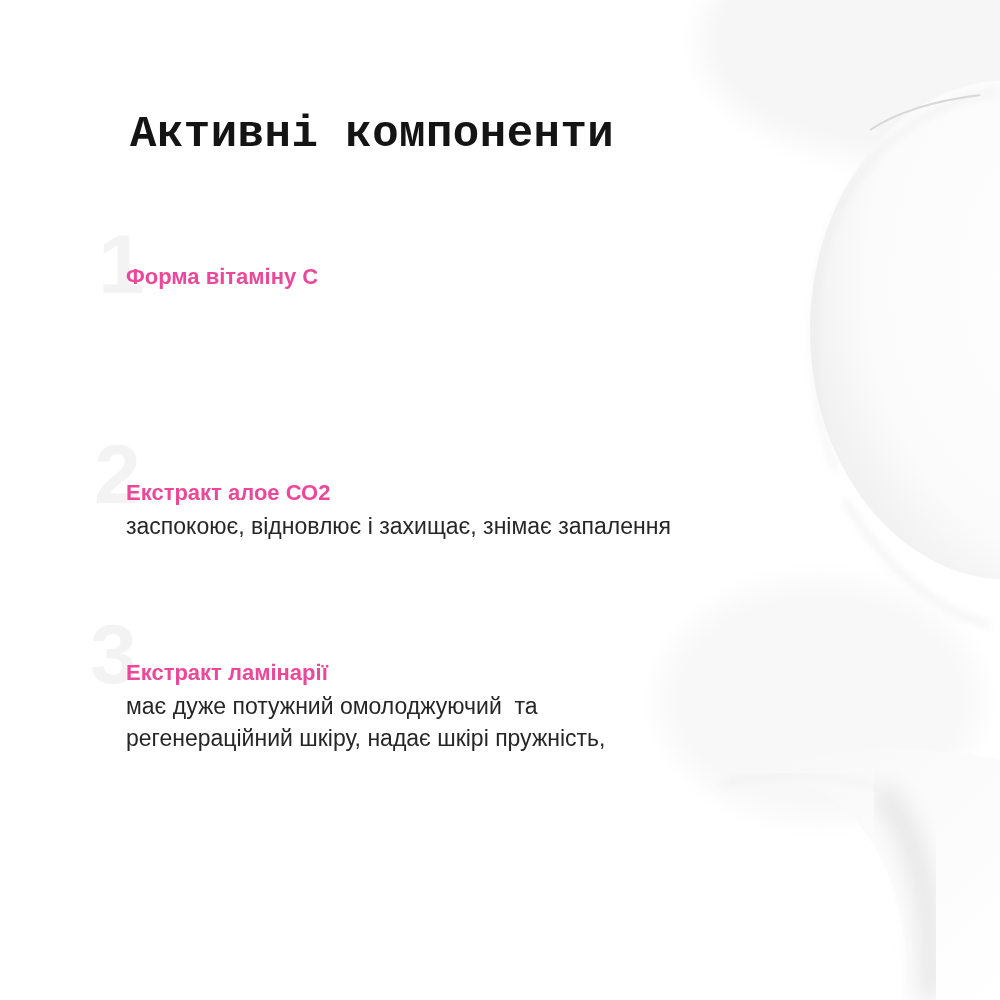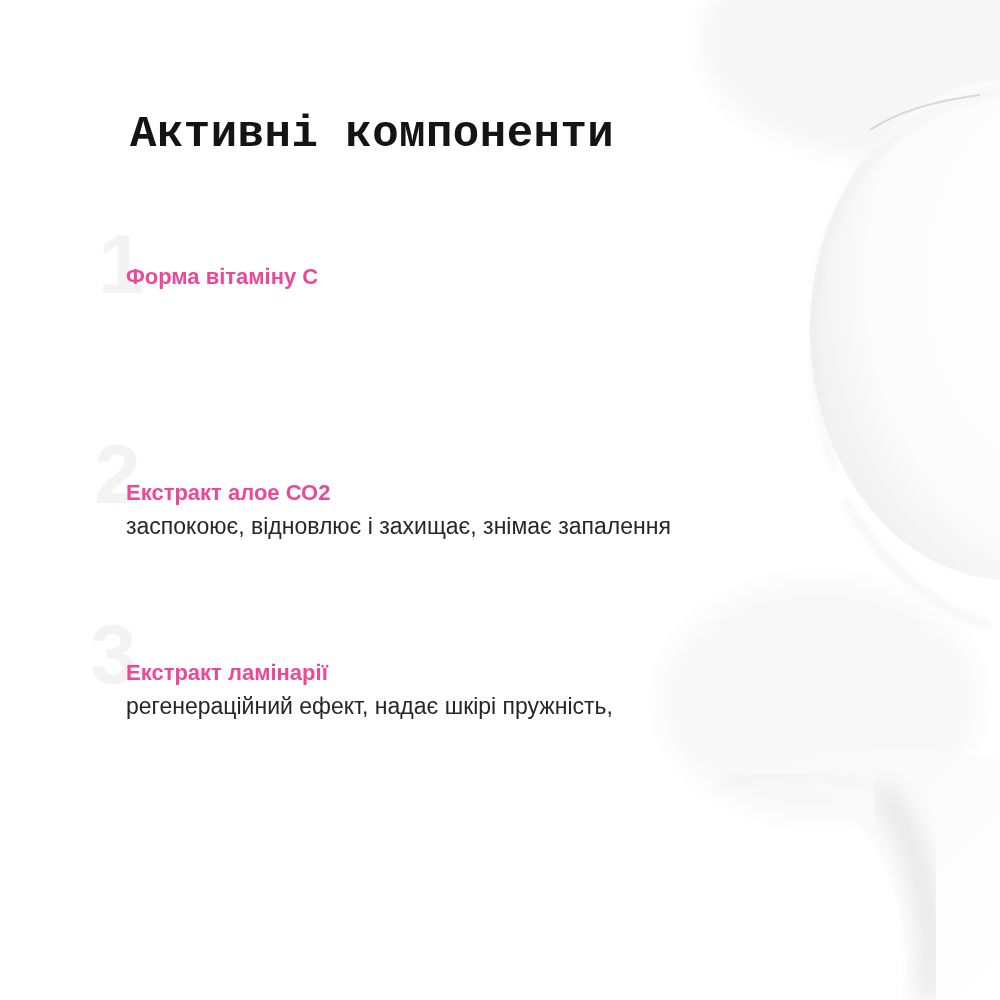--- a/index.html
+++ b/index.html
@@ -111,15 +111,16 @@
 <div class="item" style="top:478px;">
   <div class="item-title">Екстракт алое СО2</div>
   <p class="item-desc">
     <span class="line">заспокоює, відновлює і захищає, знімає запалення</span>
   </p>
 </div>
 
 <div class="item" style="top:658px;">
   <div class="item-title">Екстракт ламінарії</div>
   <p class="item-desc">
-    <span class="line">регенераційний ефект, надає шкірі пружність,</span>
+    <span class="line">має дуже потужний омолоджуючий  та</span>
+    <span class="line">регенераційний шкіру, надає шкірі пружність,</span>
   </p>
 </div>
 
 </body></html>

